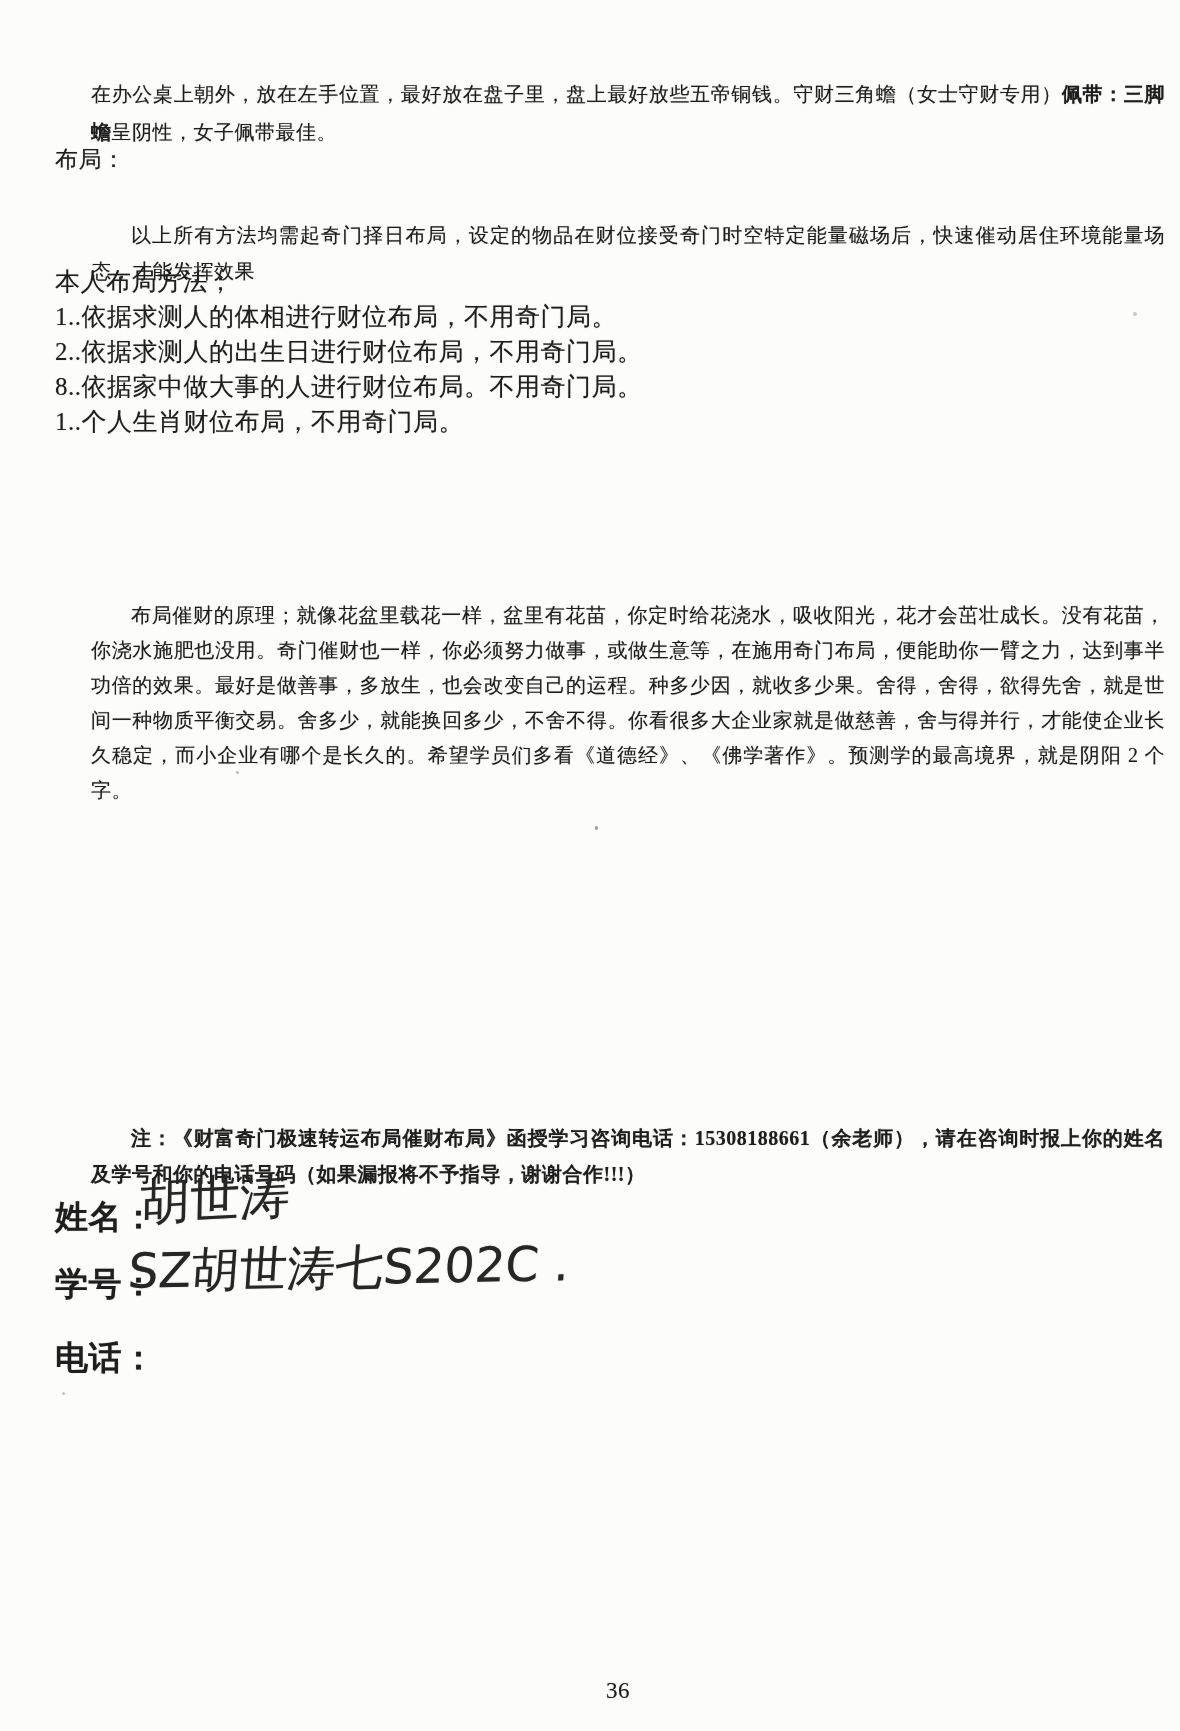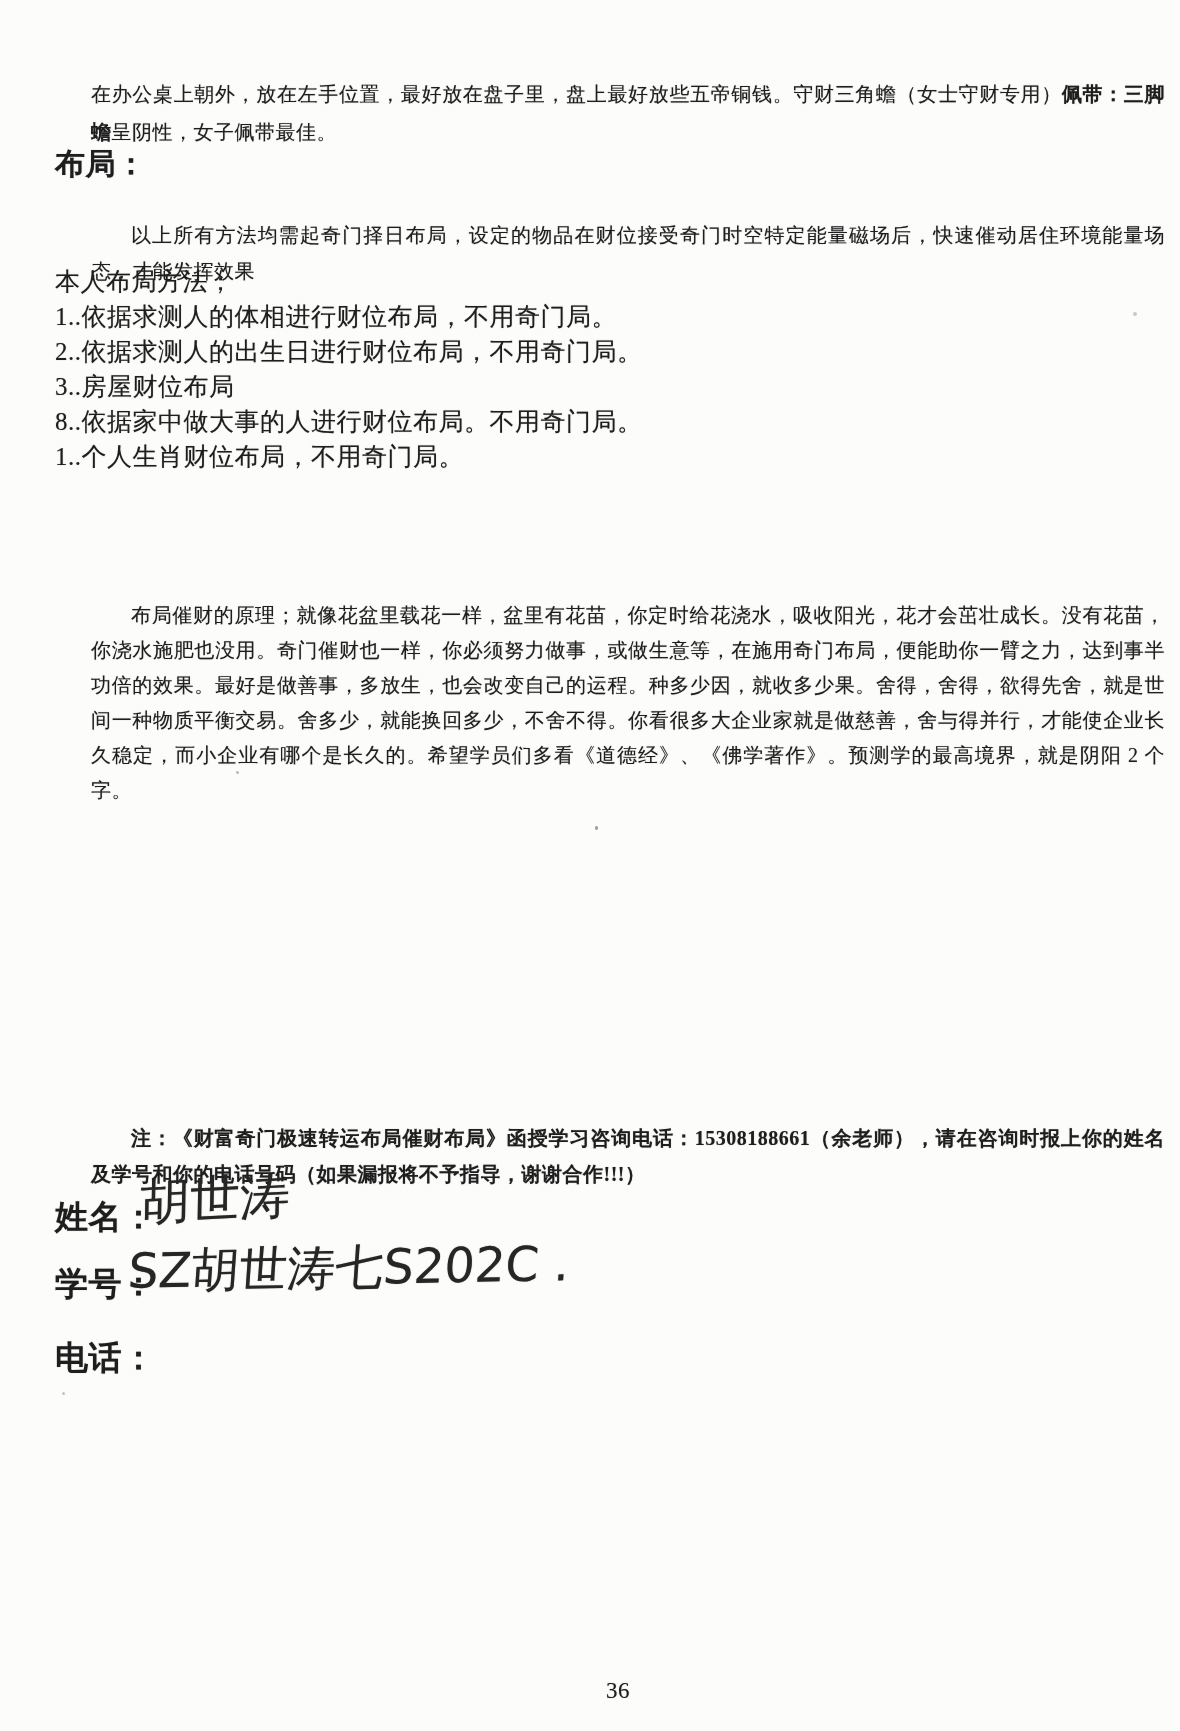--- a/index.html
+++ b/index.html
@@ -29,22 +29,22 @@
     text-align: justify;
     margin-left: 36px;
   }
   .indent { text-indent: 2em; }
   .bold { font-weight: 700; }
   .intro-para { top: 55px; line-height: 38px; }
   .section-heading {
     position: absolute;
     left: 55px;
     top: 144px;
-    font-size: 30px;
-    font-weight: 700;
+    font-size: 23px;
+    font-weight: 400;
   }
   .layout-para { top: 197px; }
   .methods {
     position: absolute;
     left: 55px;
     top: 264px;
     width: 1074px;
     font-size: 25px;
     line-height: 35px;
   }
@@ -98,21 +98,20 @@
   <p class="para print intro-para"><span>在办公桌上朝外，放在左手位置，最好放在盘子里，盘上最好放些五帝铜钱。守财三角蟾（女士守财专用）</span><span class="bold">佩带：三脚蟾</span><span>呈阴性，女子佩带最佳。</span></p>
 
   <div class="section-heading print">布局：</div>
 
   <p class="para print indent layout-para">以上所有方法均需起奇门择日布局，设定的物品在财位接受奇门时空特定能量磁场后，快速催动居住环境能量场态，才能发挥效果</p>
 
   <div class="methods print">
     <div>本人布局方法；</div>
     <div>1..依据求测人的体相进行财位布局，不用奇门局。</div>
     <div>2..依据求测人的出生日进行财位布局，不用奇门局。</div>
-    <div>3..房屋财位布局</div>
     <div>8..依据家中做大事的人进行财位布局。不用奇门局。</div>
     <div>1..个人生肖财位布局，不用奇门局。</div>
   </div>
 
   <p class="para print indent principle-para">布局催财的原理；就像花盆里载花一样，盆里有花苗，你定时给花浇水，吸收阳光，花才会茁壮成长。没有花苗，你浇水施肥也没用。奇门催财也一样，你必须努力做事，或做生意等，在施用奇门布局，便能助你一臂之力，达到事半功倍的效果。最好是做善事，多放生，也会改变自己的运程。种多少因，就收多少果。舍得，舍得，欲得先舍，就是世间一种物质平衡交易。舍多少，就能换回多少，不舍不得。你看很多大企业家就是做慈善，舍与得并行，才能使企业长久稳定，而小企业有哪个是长久的。希望学员们多看《道德经》、《佛学著作》。预测学的最高境界，就是阴阳 2 个字。</p>
 
   <p class="para print indent note-para">注：《财富奇门极速转运布局催财布局》函授学习咨询电话：15308188661（余老师），请在咨询时报上你的姓名及学号和你的电话号码（如果漏报将不予指导，谢谢合作!!!）</p>
 
   <div class="form-label print" style="top:1195px;">姓名：</div>
   <div class="hand hand-name">胡世涛</div>

